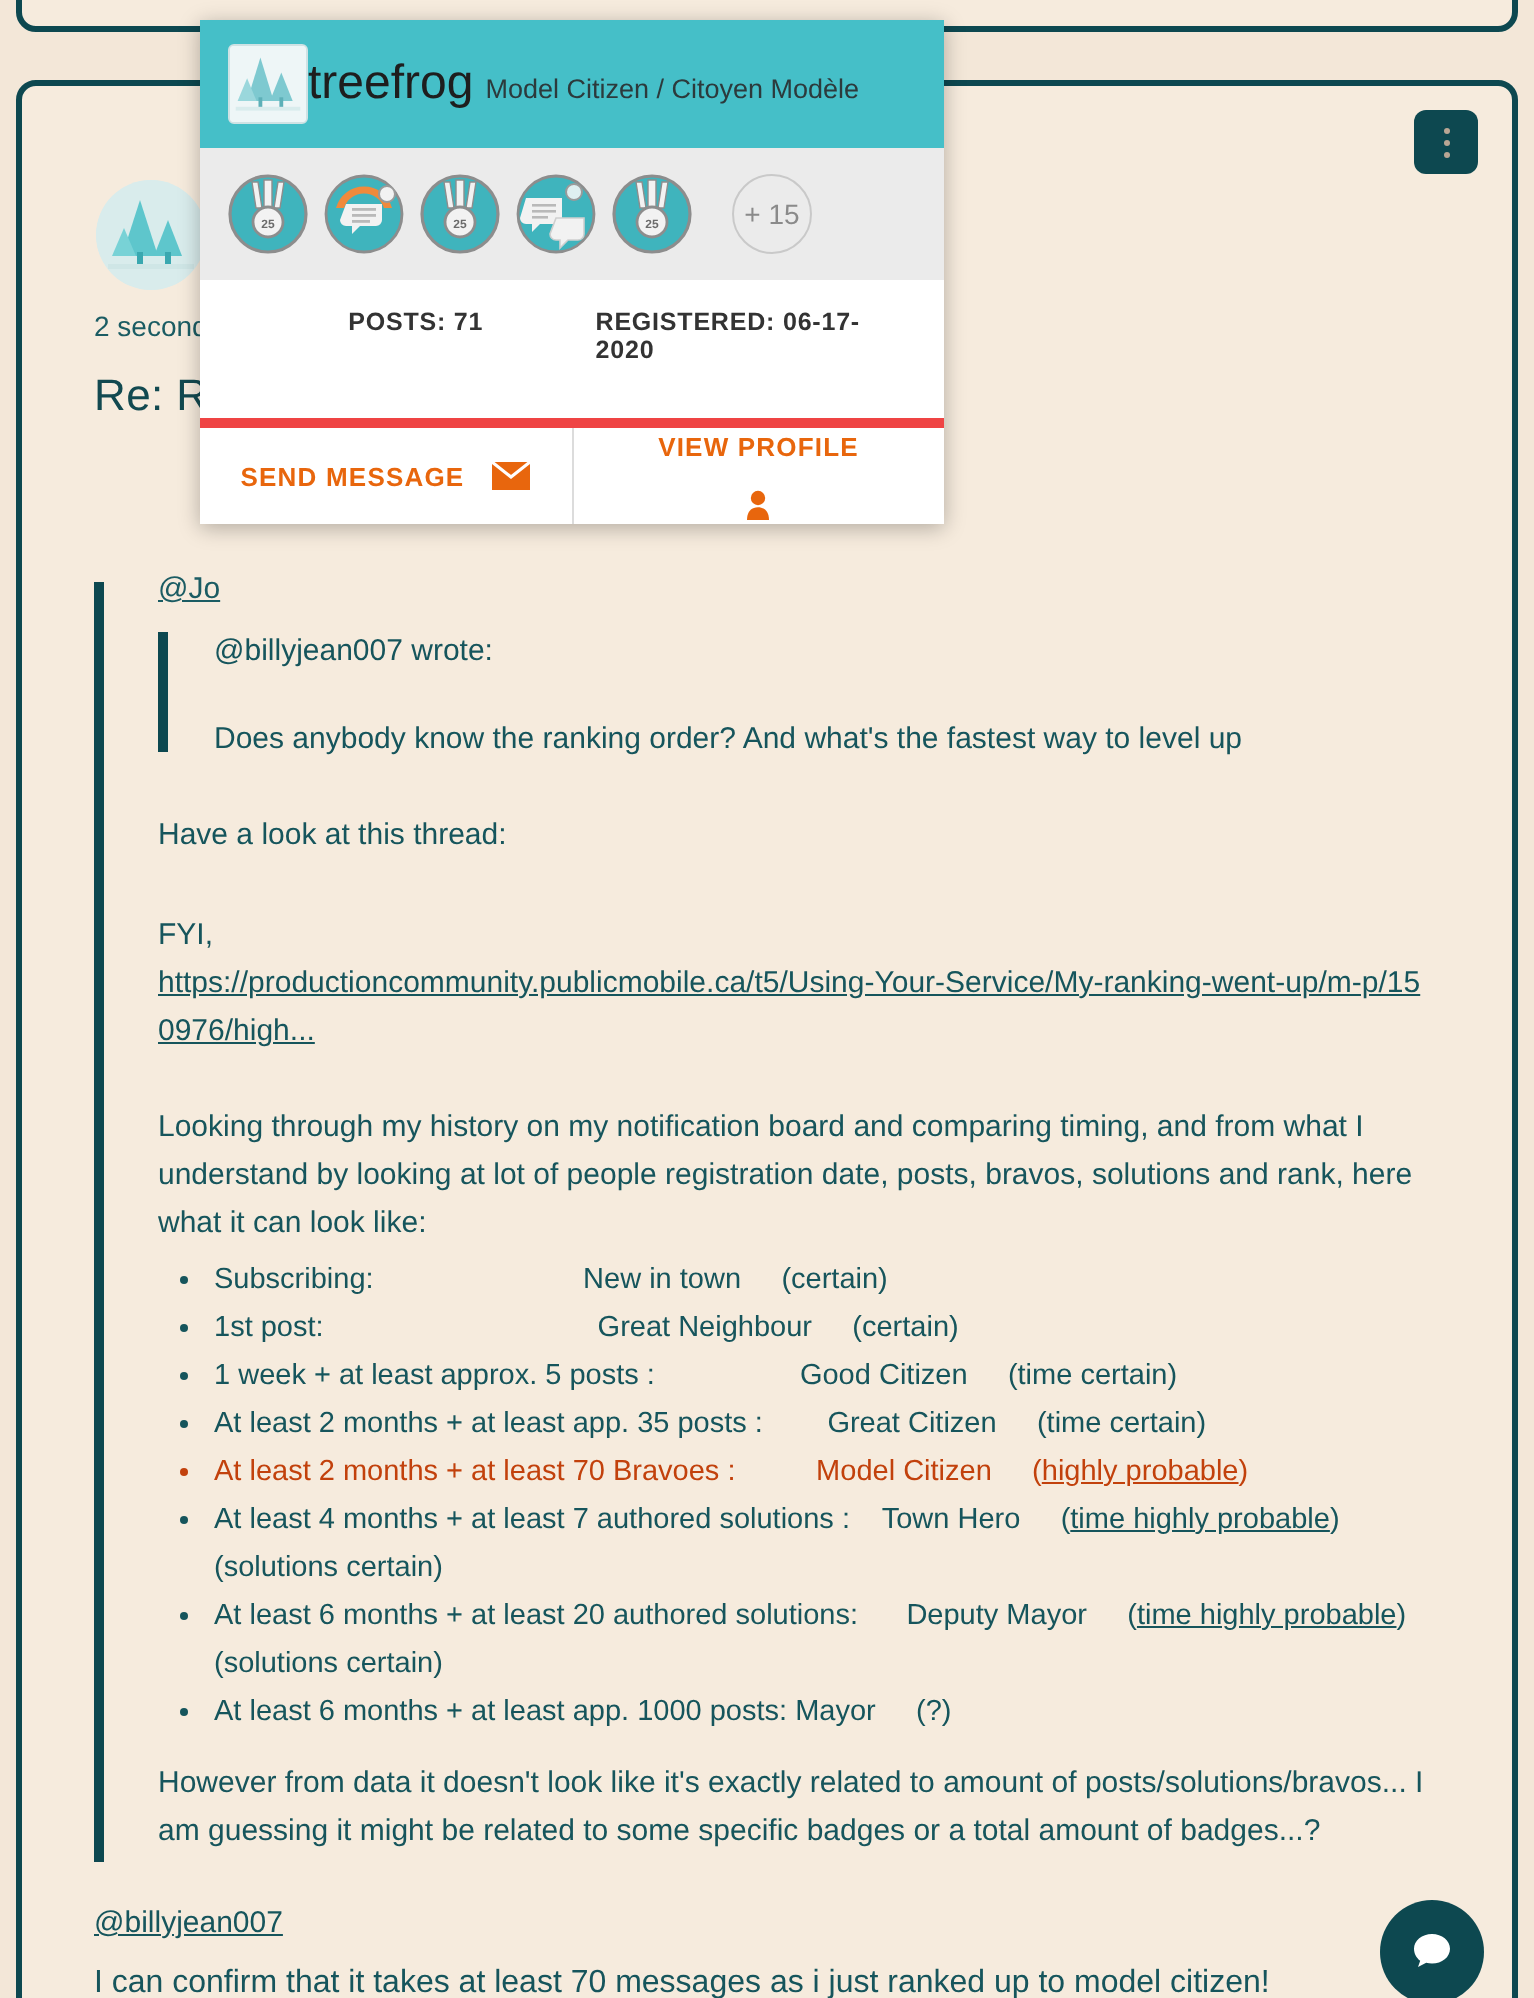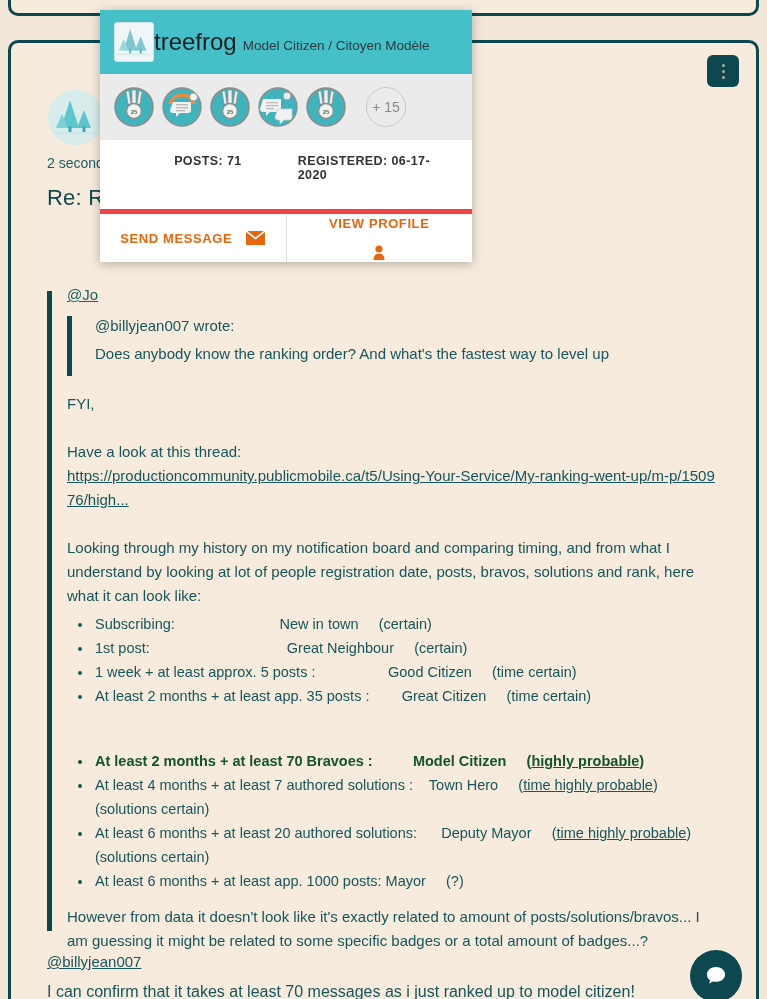--- a/index.html
+++ b/index.html
@@ -48,36 +48,36 @@
   }
 
   
   .quote-outer {
     position: absolute; left: 36px; top: 243px; width: 670px;
   }
   .quote-outer::before {
     content: ""; position: absolute; left: 0; top: 5px;
     width: 5px; height: 640px; background: #0d4850;
   }
-  .q-pad { padding-left: 20px; }
+  .q-pad { padding-left: 32px; }
   .mention {
     color: #1b5c63; text-decoration: underline; font-size: 15px; cursor: pointer;
   }
   .inner-quote { position: relative; margin-top: 10px; padding-left: 28px; }
   .inner-quote::before {
     content: ""; position: absolute; left: 0; top: 2px; width: 5px; height: 60px; background: #0d4850;
   }
   .body-txt { font-size: 15px; color: #16555c; line-height: 24px; }
   .link-url {
     font-size: 15px; color: #16555c; text-decoration: underline;
     line-height: 24px; word-break: break-all; cursor: pointer; display: block;
   }
   ul.rank-list { list-style: disc; margin: 4px 0 0 26px; }
   ul.rank-list li { font-size: 14.5px; color: #16555c; line-height: 24px; padding-left: 2px; }
-  ul.rank-list li.hl { color: #14532d; font-weight: bold; margin-top: 41px; }
+  ul.rank-list li.hl { color: #c2410c; font-weight: normal; }
   .u { text-decoration: underline; }
   .sp { white-space: pre; }
 
   .final-mention {
     position: absolute; left: 36px; top: 910px; font-size: 15px;
     color: #16555c; text-decoration: underline; cursor: pointer;
   }
   .final-line { position: absolute; left: 36px; top: 940px; font-size: 16px; color: #16555c; }
 
   
@@ -156,25 +156,25 @@
     </div>
 
     <div class="post-time">2 second</div>
     <div class="post-title">Re: Ra</div>
 
     <div class="quote-outer">
       <div class="q-pad">
         <span class="mention">@Jo</span>
         <div class="inner-quote">
           <div class="body-txt">@billyjean007 wrote:</div>
-          <div class="body-txt" style="margin-top:4px">Does anybody know the ranking order? And what's the fastest way to level up</div>
+          <div class="body-txt" style="margin-top:20px">Does anybody know the ranking order? And what's the fastest way to level up</div>
         </div>
 
+        <div class="body-txt" style="margin-top:24px">Have a look at this thread:</div>
         <div class="body-txt" style="margin-top:26px">FYI,</div>
-        <div class="body-txt" style="margin-top:24px">Have a look at this thread:</div>
         <a class="link-url">https://productioncommunity.publicmobile.ca/t5/Using-Your-Service/My-ranking-went-up/m-p/150976/high...</a>
 
         <div class="body-txt" style="margin-top:24px">Looking through my history on my notification board and comparing timing, and from what I understand by looking at lot of people registration date, posts, bravos, solutions and rank, here what it can look like:</div>
 
         <ul class="rank-list" id="rank-list">
             <li><span>Subscribing:</span><span class="sp">                          </span><span>New in town</span><span class="sp">     </span><span>(certain)</span></li>
             <li><span>1st post:</span><span class="sp">                                  </span><span>Great Neighbour</span><span class="sp">     </span><span>(certain)</span></li>
             <li><span>1 week + at least approx. 5 posts :</span><span class="sp">                  </span><span>Good Citizen</span><span class="sp">     </span><span>(time certain)</span></li>
             <li><span>At least 2 months + at least app. 35 posts :</span><span class="sp">        </span><span>Great Citizen</span><span class="sp">     </span><span>(time certain)</span></li>
             <li class="hl"><span>At least 2 months + at least 70 Bravoes :</span><span class="sp">          </span><span>Model Citizen</span><span class="sp">     </span><span>(<span class="u">highly probable</span>)</span></li>

